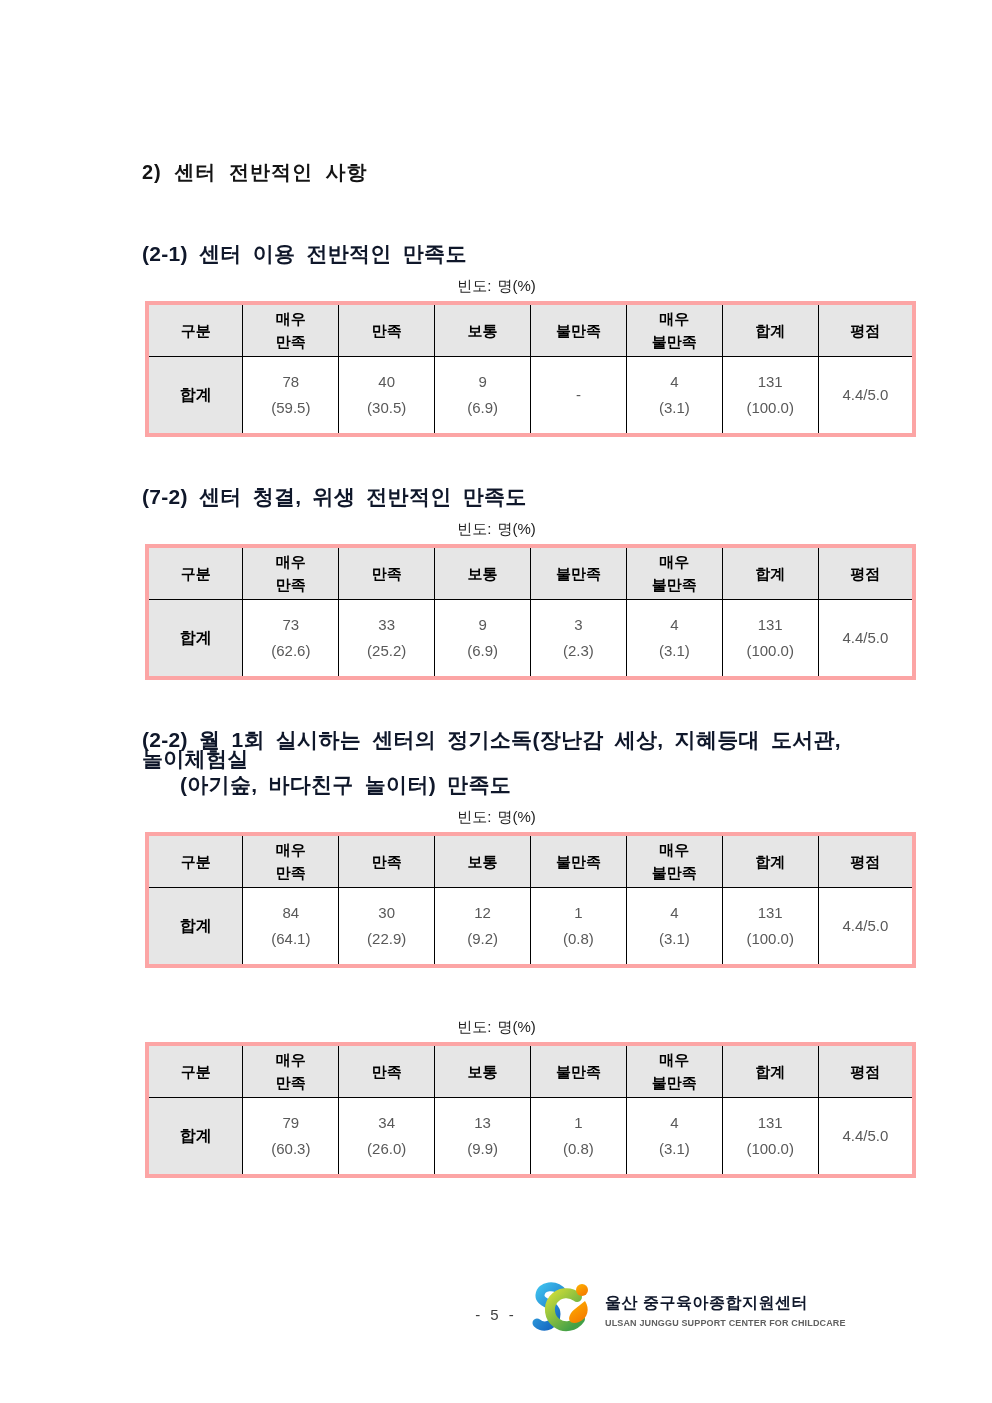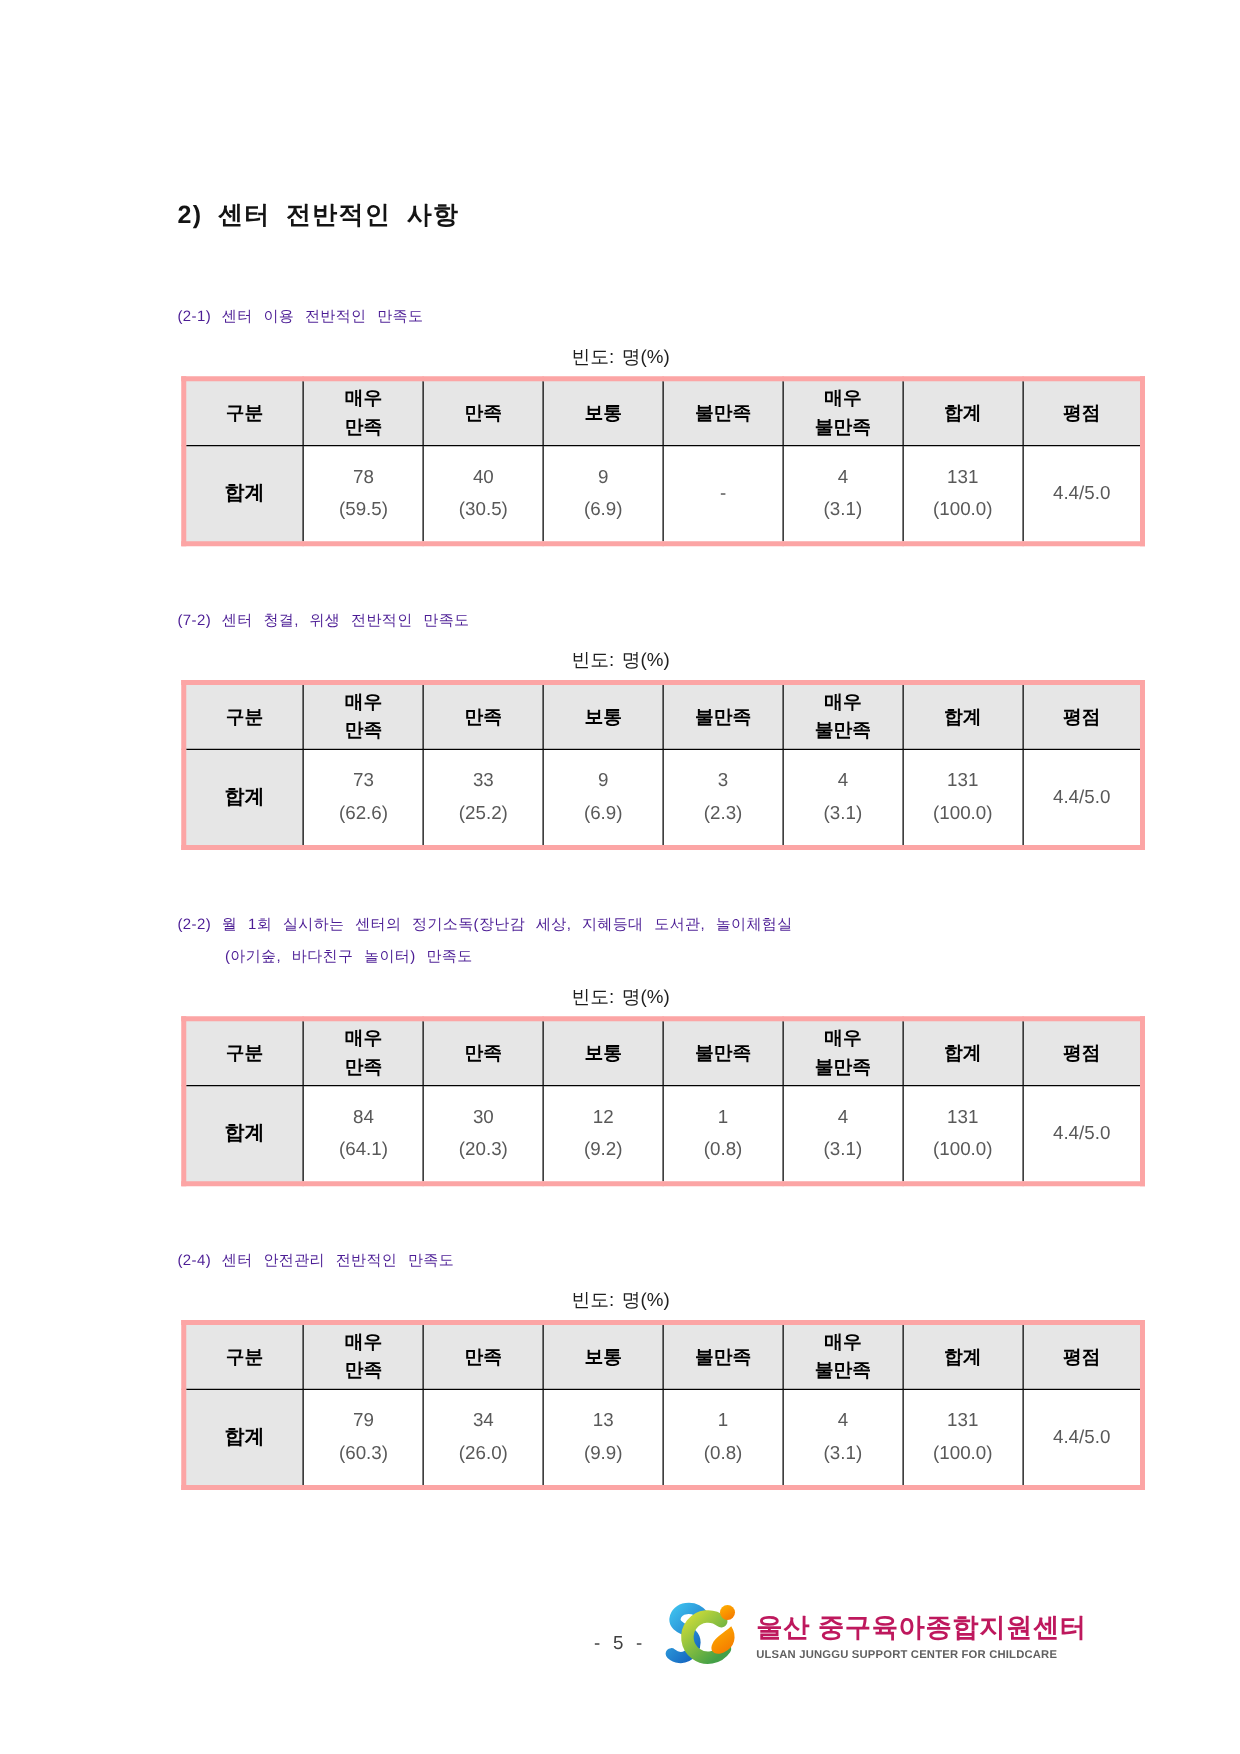--- a/index.html
+++ b/index.html
@@ -18,23 +18,23 @@
     font-weight: bold;
     color: #141414;
     letter-spacing: 1px;
     word-spacing: 6px;
     line-height: 21px;
   }
   .sections { margin-left: 142px; width: 715px; }
   .section { margin-top: 50px; }
   .section:first-child { margin-top: 61px; }
   .section-title {
-    font-size: 12px;
-    font-weight: normal;
-    color: #4c1d95;
+    font-size: 21px;
+    font-weight: bold;
+    color: #0f172a;
     letter-spacing: 0.3px;
     word-spacing: 5px;
     line-height: 19px;
   }
   .section-title .line { display: block; }
   .section-title .line2 { padding-left: 38px; margin-top: 7px; }
   .freq {
     width: 705px;
     margin: 14px 0 6px 5px;
     padding-right: 6px;
@@ -92,22 +92,22 @@
     position: absolute;
     left: 532px;
     top: 1278px;
     display: flex;
     align-items: center;
     gap: 9px;
   }
   .logo-mark { width: 64px; height: 62px; flex: 0 0 auto; }
   .logo-text { display: flex; flex-direction: column; }
   .logo-kr {
-    font-size: 21px;
-    color: #be185d;
+    font-size: 16px;
+    color: #0f172a;
     font-weight: bold;
     letter-spacing: 0.5px;
     line-height: 24px;
     white-space: nowrap;
   }
   .logo-en {
     font-size: 9px;
     color: #606060;
     font-weight: bold;
     letter-spacing: 0.15px;
@@ -301,21 +301,21 @@
       </thead>
       <tbody>
         <tr>
               <td class="row-label">합계</td>
               <td>
                 <div>84</div>
                 <div>(64.1)</div>
               </td>
               <td>
                 <div>30</div>
-                <div>(20.3)</div>
+                <div>(22.9)</div>
               </td>
               <td>
                 <div>12</div>
                 <div>(9.2)</div>
               </td>
               <td>
                 <div>1</div>
                 <div>(0.8)</div>
               </td>
               <td>
@@ -326,24 +326,20 @@
                 <div>131</div>
                 <div>(100.0)</div>
               </td>
               <td>4.4/5.0</td>
             </tr>
       </tbody>
     </table>
   </section>
 
   <section class="section">
-    <h3 class="section-title">
-      <span class="line">(2-4) 센터 안전관리 전반적인 만족도</span>
-
-    </h3>
     <div class="freq">빈도: 명(%)</div>
     <table class="data-table">
       <thead>
         <tr>
               <th>
                 <div>구분</div>
               </th>
               <th>
                 <div>매우</div>
                 <div>만족</div>

